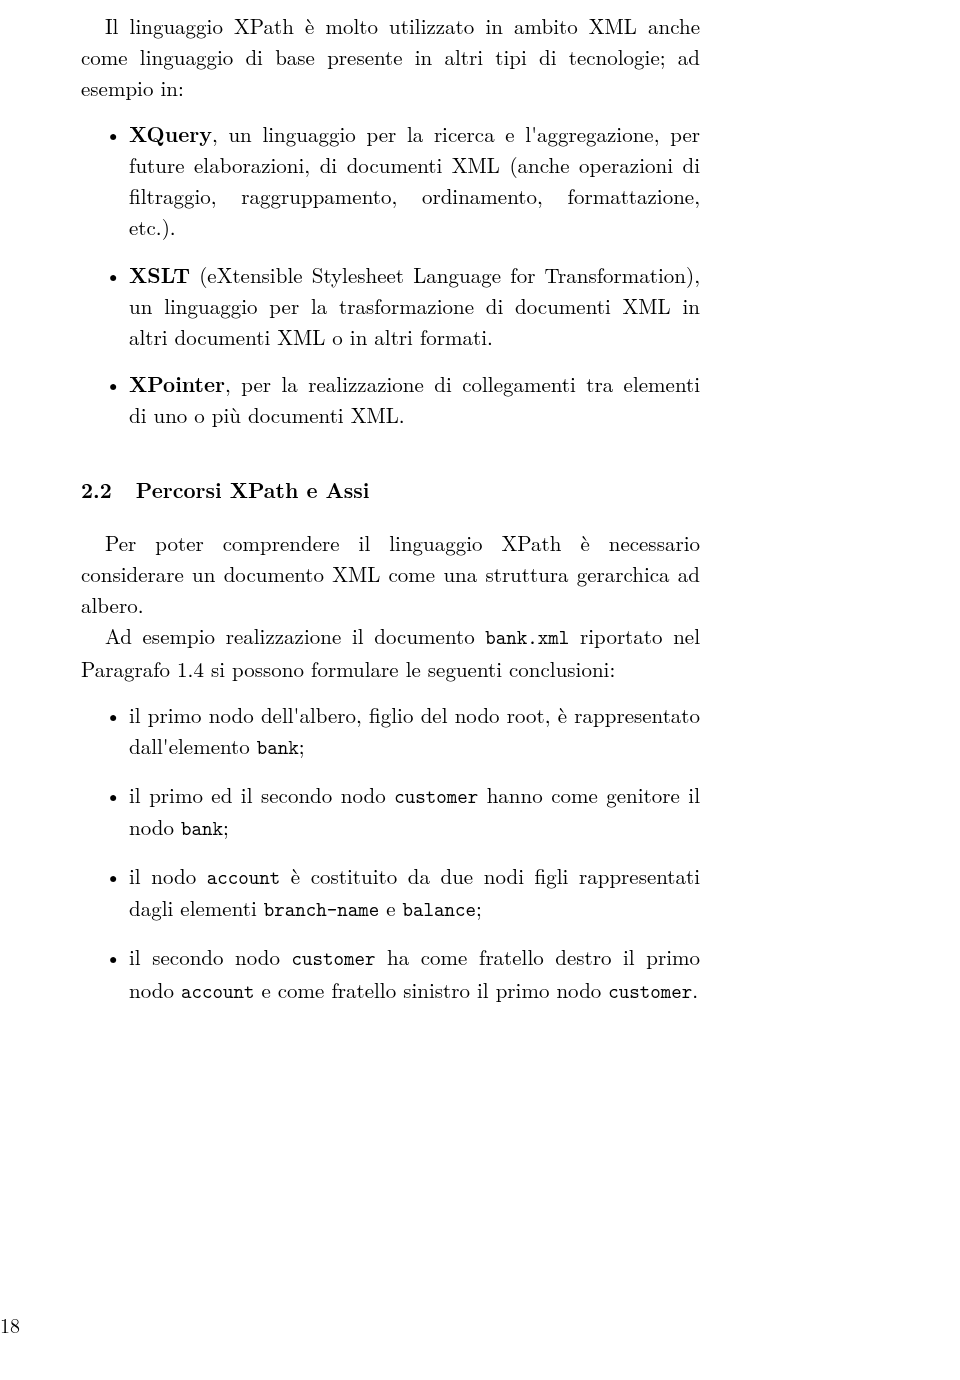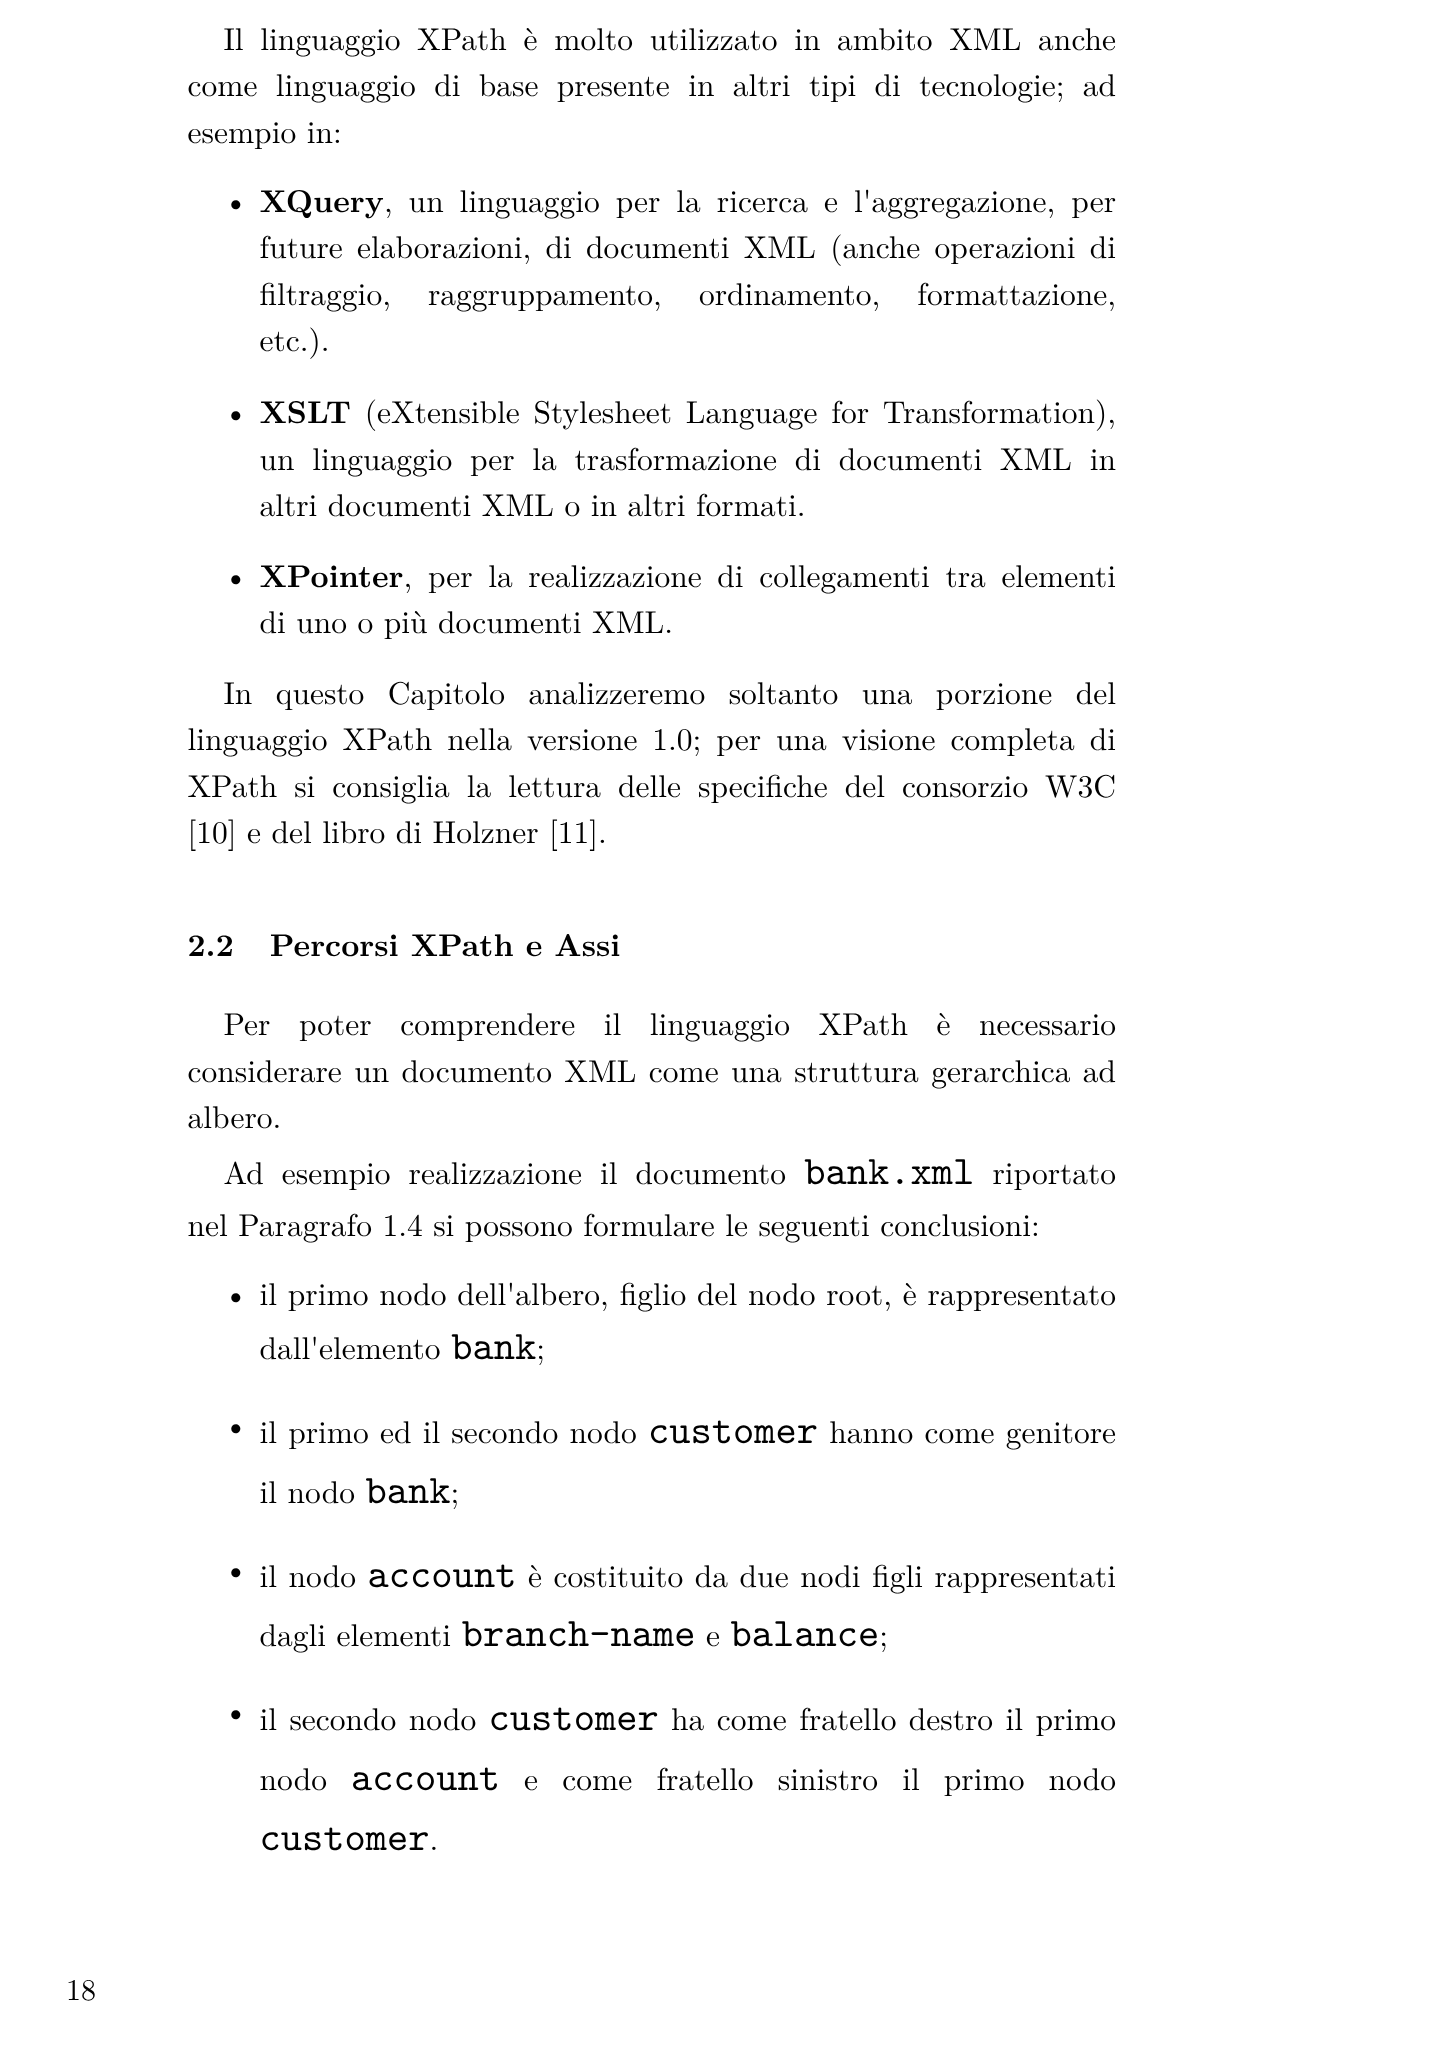--- a/index.html
+++ b/index.html
@@ -10,21 +10,20 @@
     color: #000000;
   }
   .page {
     width: 766px;
     height: 1380px;
     box-sizing: border-box;
     padding: 10px 66px 0 81px;
     position: relative;
     font-size: 21px;
     line-height: 1.48;
-    margin-left: 44px;
   }
   p {
     margin: 0 0 0 0;
     text-align: justify;
   }
   .intro {
     margin-bottom: 15px;
     text-indent: 24px;
   }
   ul {
@@ -50,21 +49,21 @@
   h2.section {
     font-size: 21px;
     font-weight: bold;
     margin: 44px 0 22px 0;
   }
   .sec-number {
     margin-right: 24px;
   }
   .tt {
     font-family: "Latin Modern Mono", "Courier New", monospace;
-    font-size: 27px;
+    font-size: 20px;
   }
   .it {
   }
   .bd {
     font-weight: bold;
   }
   .pagenum {
     position: absolute;
     bottom: 40px;
     left: 0;
@@ -88,21 +87,20 @@
     <li>
       <span class="bullet">•</span>
       <span class="bd">XSLT</span><span> (eXtensible Stylesheet Language for Transformation), un linguaggio per la trasformazione di documenti XML in altri documenti XML o in altri formati.</span>
     </li>
     <li>
       <span class="bullet">•</span>
       <span class="bd">XPointer</span><span>, per la realizzazione di collegamenti tra elementi di uno o più documenti XML.</span>
     </li>
   </ul>
 
-  <p class="after-list">In questo Capitolo analizzeremo soltanto una porzione del linguaggio XPath nella versione 1.0; per una visione completa di XPath si consiglia la lettura delle specifiche del consorzio W3C [10] e del libro di Holzner [11].</p>
 
   <h2 class="section">
     <span class="sec-number">2.2</span><span>Percorsi XPath e Assi</span>
   </h2>
 
   <p class="after-list">Per poter comprendere il linguaggio XPath è necessario considerare un documento XML come una struttura gerarchica ad albero.</p>
   <p class="after-list" style="margin-bottom:15px;">
     <span>Ad esempio realizzazione il documento </span><span class="tt">bank.xml</span><span> riportato nel Paragrafo 1.4 si possono formulare le seguenti conclusioni:</span>
   </p>
 

